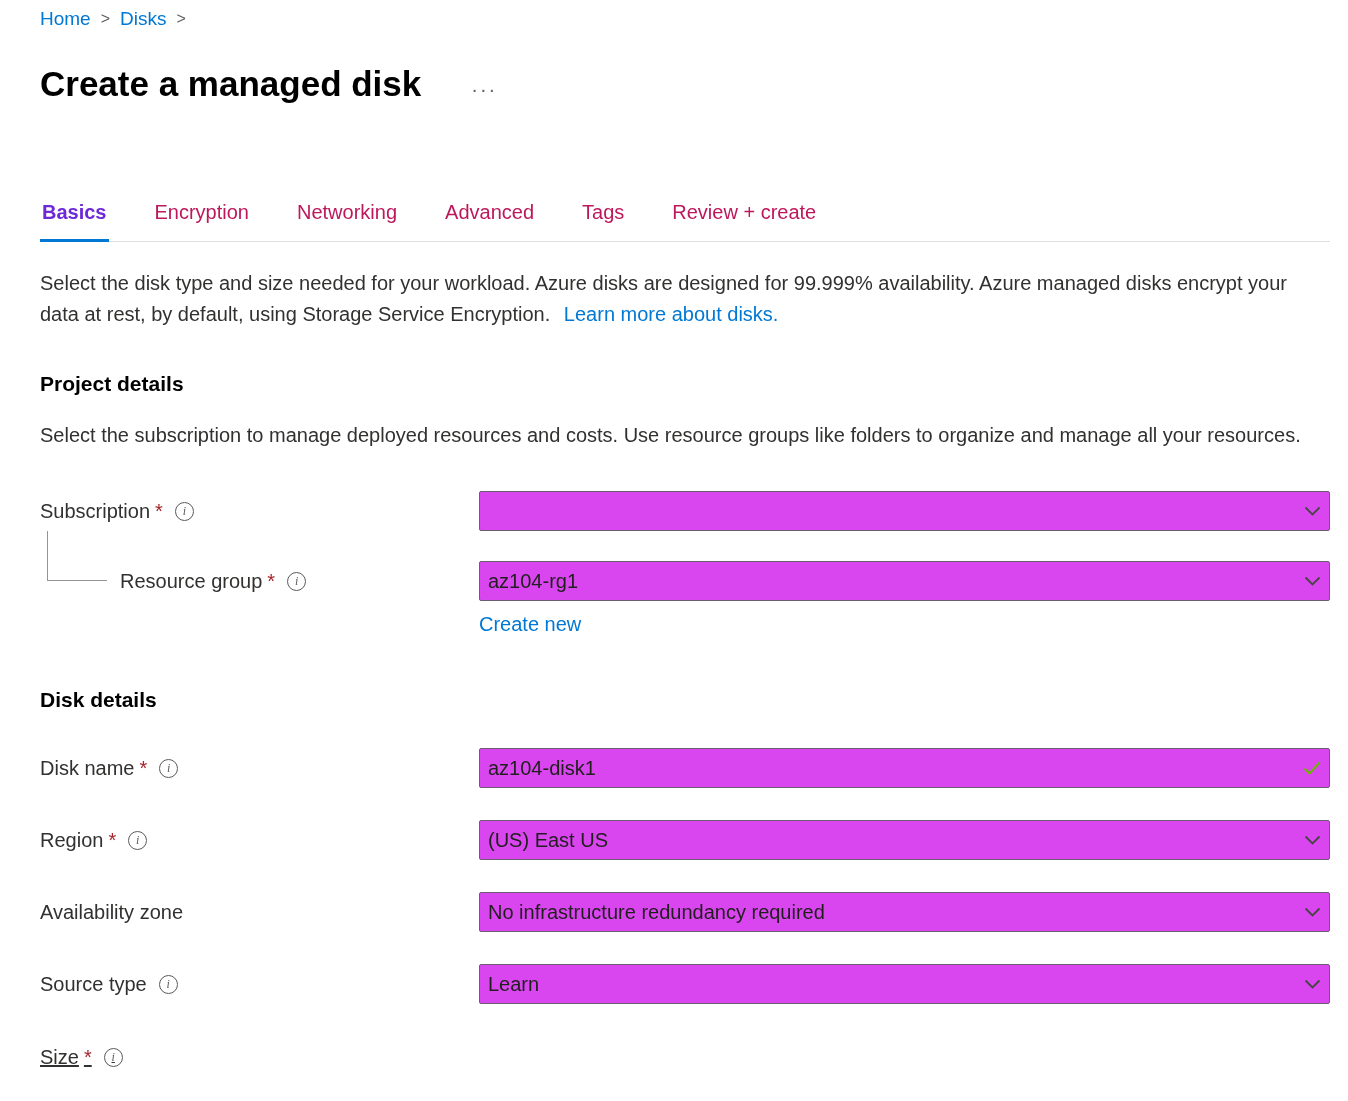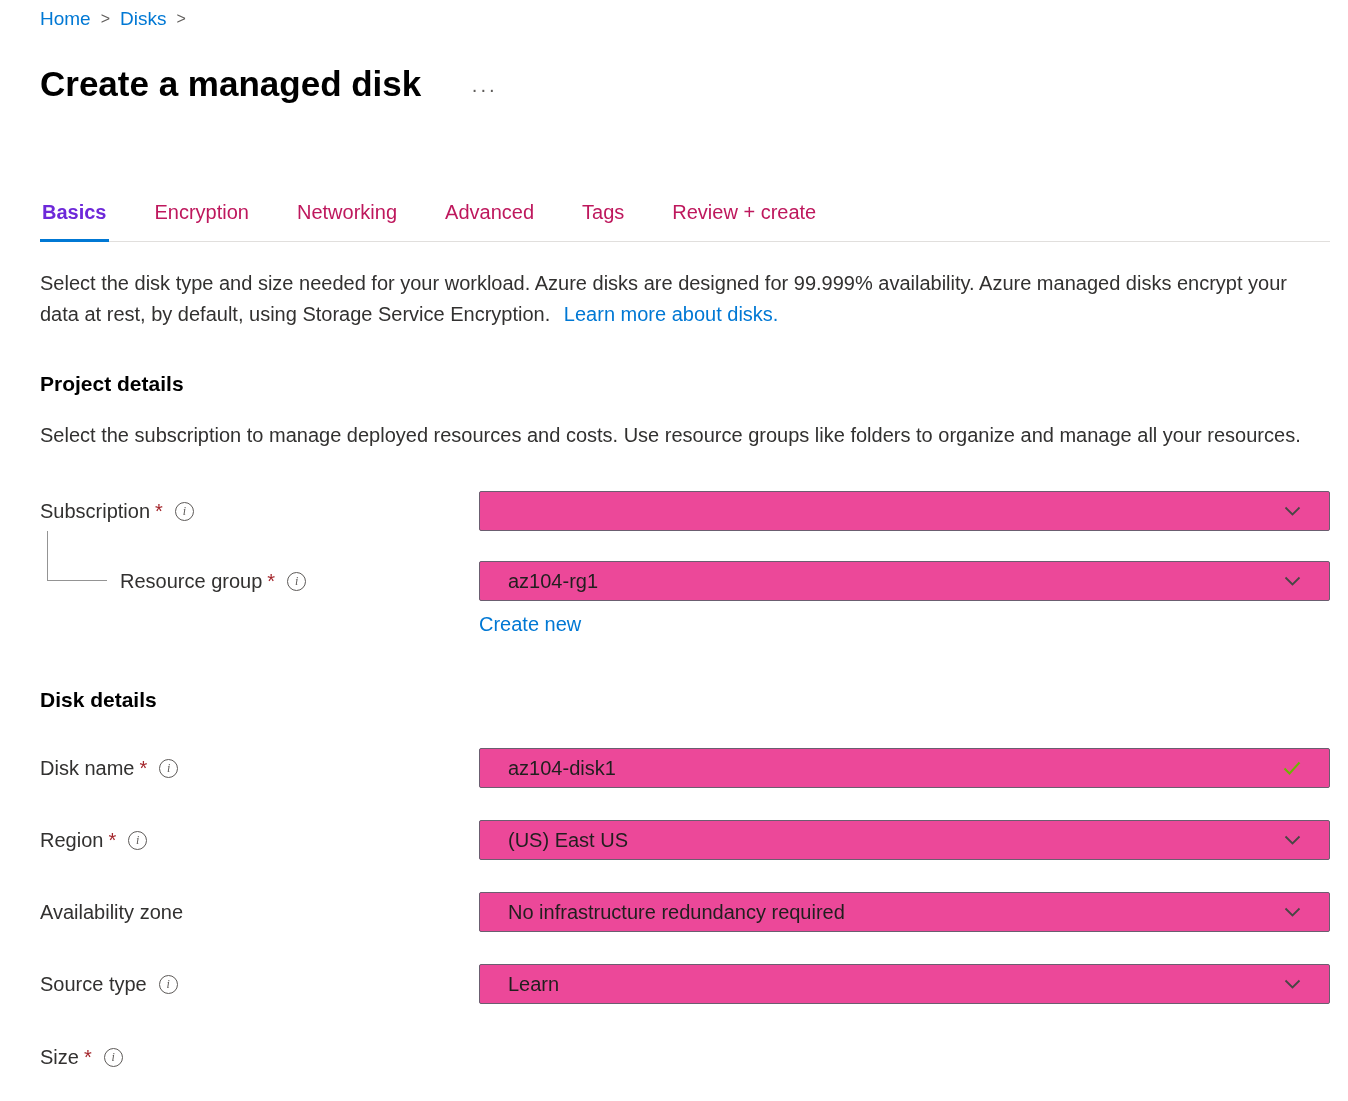--- a/index.html
+++ b/index.html
@@ -48,23 +48,23 @@
     color: #5d5a58; font-size: 12px; font-style: italic;
     display: inline-flex; align-items: center; justify-content: center;
     cursor: default; flex-shrink: 0;
     font-family: "Liberation Serif", "DejaVu Serif", serif;
   }
   .control-cell { width: 851px; }
 
   .dropdown, .textfield {
     height: 40px; width: 100%;
     border: 1px solid #6b5e70; border-radius: 2px;
-    background: #ec4899;
+    background: #d946ef;
     display: flex; align-items: center; justify-content: space-between;
-    padding: 0 28px;
+    padding: 0 8px;
     font-size: 20px; color: #201f1e;
     cursor: pointer;
   }
   .dropdown .value { white-space: nowrap; overflow: hidden; text-overflow: ellipsis; }
   .textfield input {
     border: none; outline: none; flex: 1;
     font-size: 20px; color: #201f1e;
     font-family: "Liberation Sans", "DejaVu Sans", sans-serif;
     background: transparent; padding: 0;
   }
@@ -81,21 +81,21 @@
   }
   .create-new-row { margin-top: 12px; display: flex; }
   .create-new-row .spacer { width: 439px; flex-shrink: 0; }
   .create-new-link { font-size: 20px; }
 
   .row-std { margin-top: 32px; }
   .row-diskname { margin-top: 36px; }
 
   
   .row-size { margin-top: 32px; align-items: flex-start; }
-  .row-size .label-cell { padding-top: 10px; }
+  .row-size .label-cell { padding-top: 10px; text-decoration: underline; }
   .size-block { border-left: 4px solid #8ab414; padding: 4px 0 6px 16px; cursor: pointer; }
   .size-primary { font-weight: 700; color: #000000; font-size: 20px; }
   .size-secondary { margin-top: 14px; color: #323130; font-size: 20px; }
 </style>
 </head>
 <body>
 
 <div class="page">
 
   <nav class="breadcrumb">

